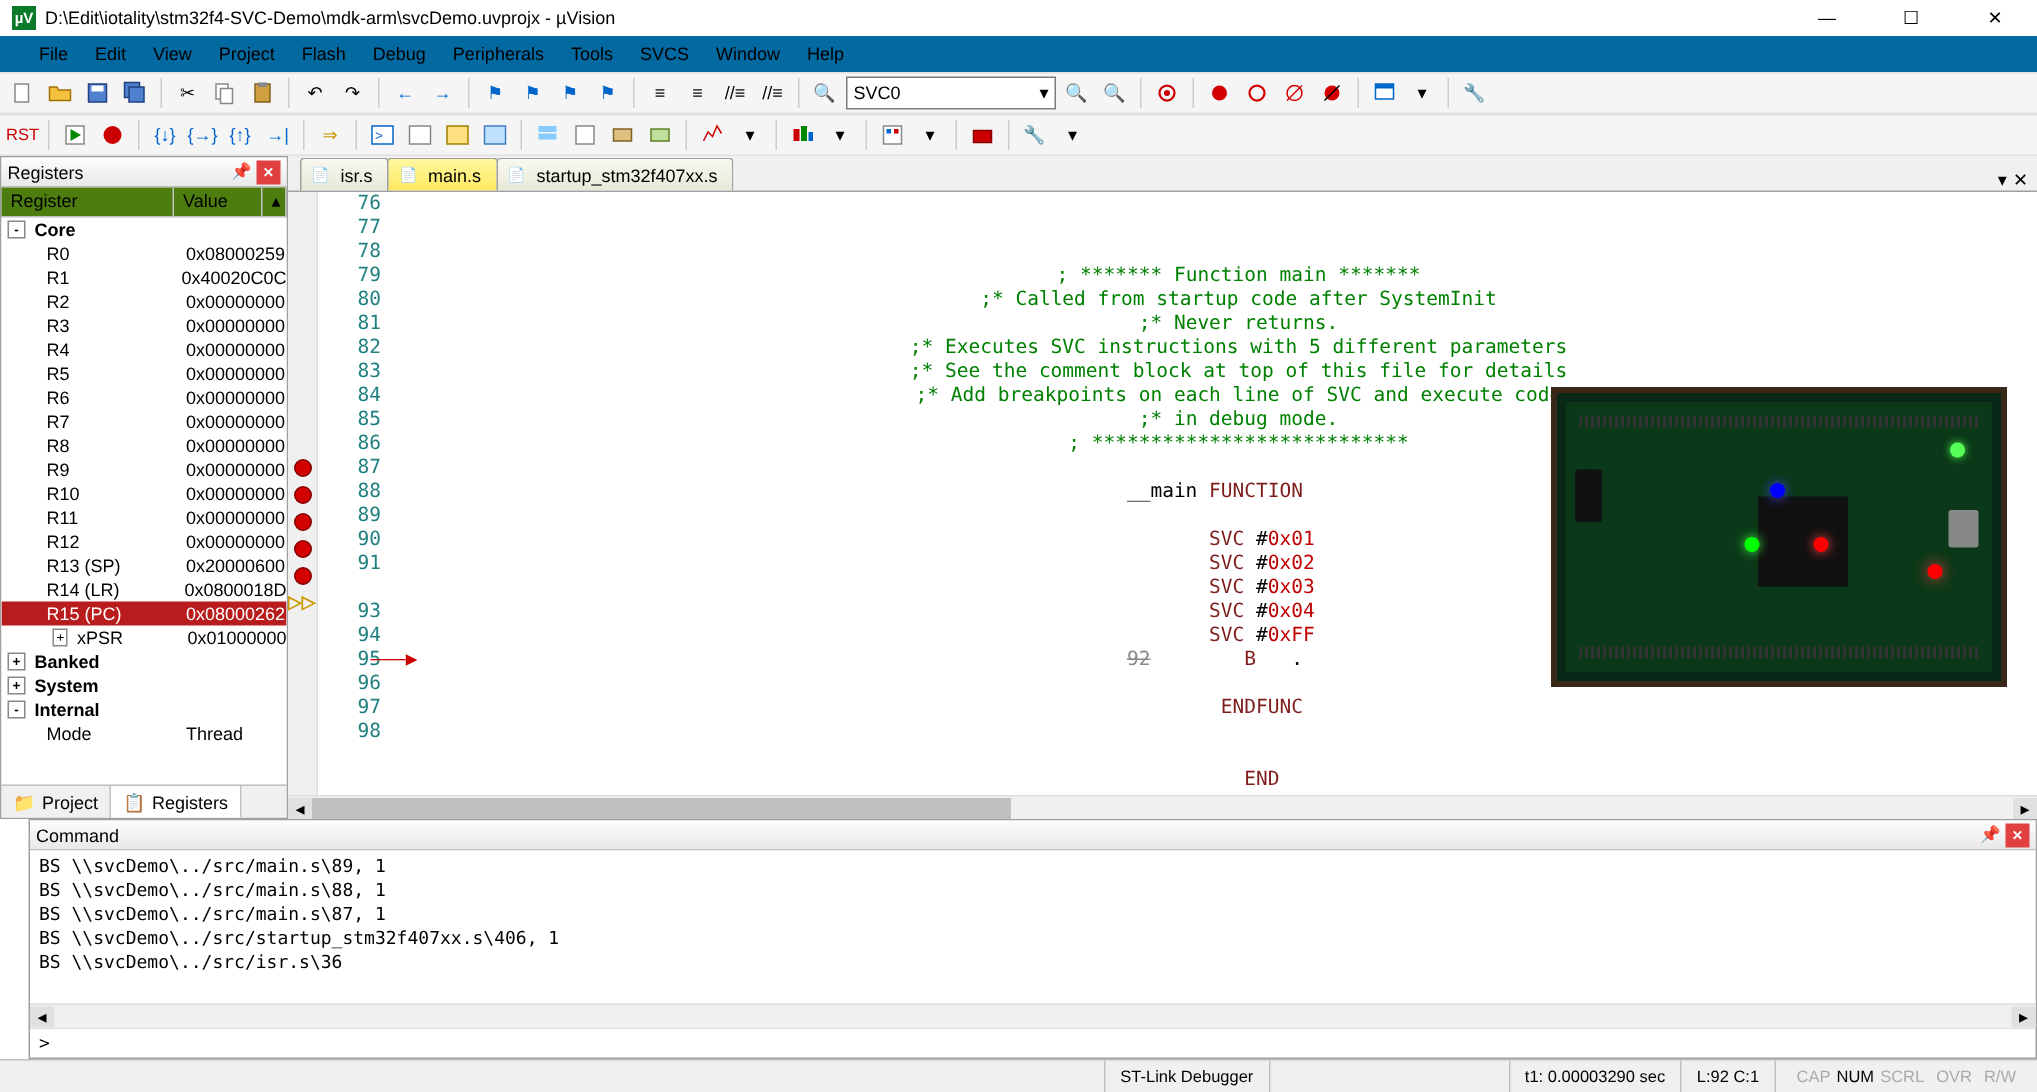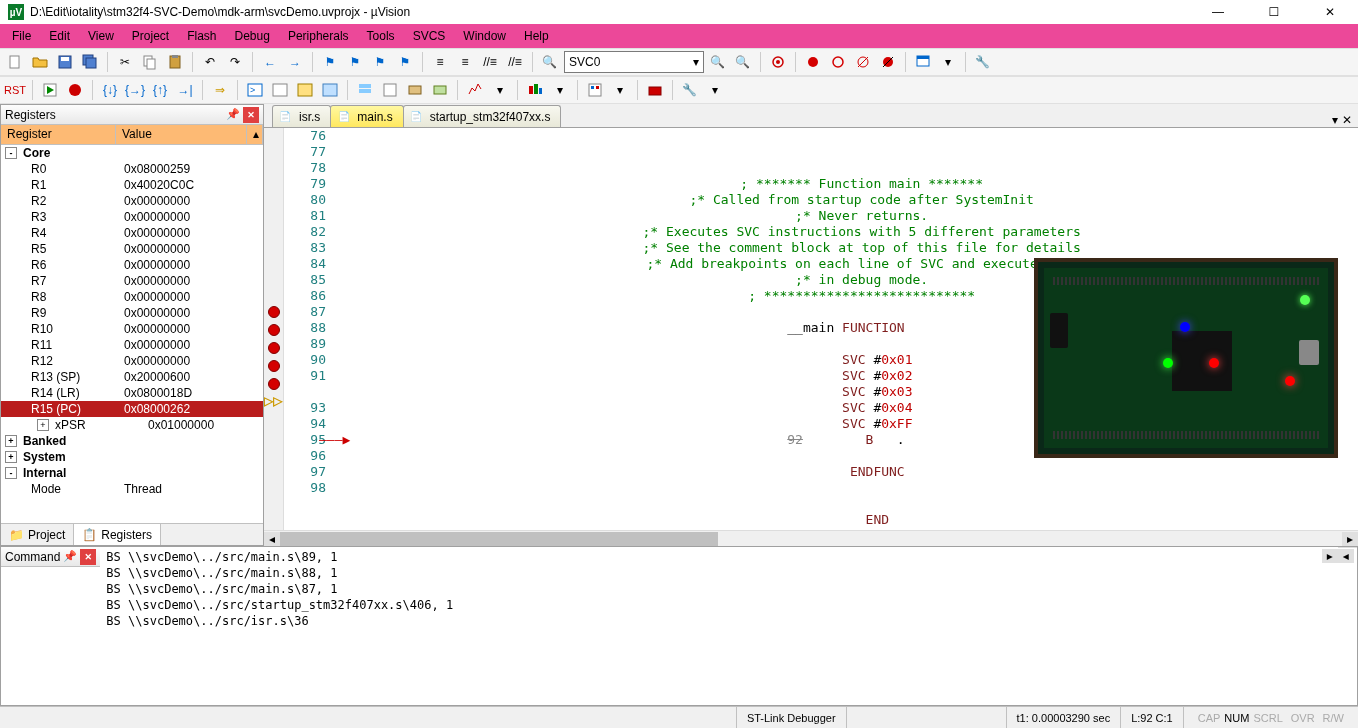--- a/index.html
+++ b/index.html
@@ -2,33 +2,33 @@
 <html><head>
 <meta charset="utf-8">
 <style>
   * { box-sizing: border-box; margin: 0; padding: 0; }
   body { font-family: "Segoe UI", Tahoma, sans-serif; font-size: 12px; background: #fff; width: 1358px; height: 728px; overflow: hidden; display: flex; flex-direction: column; }
   .titlebar { height: 24px; display: flex; align-items: center; padding: 0 8px; background: #fff; color: #000; }
   .titlebar-icon { width: 16px; height: 16px; background: #0a7a2a; color: #fff; display: flex; align-items: center; justify-content: center; font-size: 10px; font-weight: bold; margin-right: 6px; }
   .titlebar-text { flex: 1; font-size: 12px; }
   .win-controls { display: flex; gap: 16px; }
   .win-btn { width: 40px; height: 24px; display: flex; align-items: center; justify-content: center; cursor: pointer; }
-  .menubar { height: 24px; display: flex; align-items: center; padding: 0 4px; gap: 2px; background: #ec4899; }
+  .menubar { height: 24px; display: flex; align-items: center; padding: 0 18px; gap: 2px; background: #0369a1; }
   .menubar-item { padding: 3px 8px; cursor: pointer; }
   .toolbar { height: 28px; display: flex; align-items: center; padding: 2px 4px; gap: 3px; border-top: 1px solid #e0e0e0; border-bottom: 1px solid #e0e0e0; background: #f5f5f5; }
   .tb-btn { width: 22px; height: 22px; display: flex; align-items: center; justify-content: center; cursor: pointer; border: 1px solid transparent; }
   .tb-sep { width: 1px; height: 20px; background: #ccc; margin: 0 3px; }
   .tb-combo { height: 22px; border: 1px solid #7a7a7a; background: #fff; padding: 0 4px; display: flex; align-items: center; min-width: 60px; }
   .main-area { flex: 1; display: flex; overflow: hidden; }
   .panel { display: flex; flex-direction: column; border: 1px solid #a0a0a0; background: #fff; }
   .panel-header { height: 20px; background: linear-gradient(#fdfdfd,#e8e8e8); border-bottom: 1px solid #c0c0c0; display: flex; align-items: center; padding: 0 4px; font-weight: normal; }
   .panel-header-title { flex: 1; }
   .panel-header-btn { width: 16px; height: 16px; display: flex; align-items: center; justify-content: center; cursor: pointer; margin-left: 2px; }
-  .registers-panel { width: 264px; }
-  .reg-cols { display: flex; height: 20px; background: #fdba74; border-bottom: 1px solid #c0c0c0; }
+  .registers-panel { width: 192px; }
+  .reg-cols { display: flex; height: 20px; background: #4d7c0f; border-bottom: 1px solid #c0c0c0; }
   .reg-cols div { padding: 2px 6px; border-right: 1px solid #c0c0c0; }
   .reg-cols .col-reg { width: 115px; }
   .reg-cols .col-val { flex: 1; }
   .reg-tree { flex: 1; overflow-y: auto; background: #fff; }
   .reg-row { display: flex; height: 16px; align-items: center; padding-left: 4px; }
   .reg-row.level0 { font-weight: bold; }
   .reg-row .tree-toggle { width: 12px; height: 12px; border: 1px solid #888; display: flex; align-items: center; justify-content: center; font-size: 9px; margin-right: 4px; background: #fff; cursor: pointer; }
   .reg-row .tree-spacer { width: 16px; }
   .reg-row .reg-name { width: 95px; padding-left: 2px; }
   .reg-row .reg-val { flex: 1; }
@@ -49,21 +49,21 @@
   .code-content { flex: 1; font-family: Consolas, monospace; font-size: 13px; line-height: 16px; position: relative; white-space: pre; text-align: center; }
   .code-line { height: 16px; }
   .bp-dot { width: 12px; height: 12px; background: #d40000; border-radius: 50%; margin: 2px auto; border: 1px solid #800000; }
   .kw-blue { color: #7f1d1d; }
   .kw-green { color: #008000; }
   .kw-red { color: #c00000; }
   .board-img { position: absolute; right: 20px; top: 130px; width: 304px; height: 200px; background: #0a2818; border: 4px solid #3a2818; }
   .board-pcb { position: absolute; inset: 6px; background: #0a3818; }
   .board-chip { position: absolute; left: 45%; top: 35%; width: 60px; height: 60px; background: #111; }
   .board-led { position: absolute; width: 10px; height: 10px; border-radius: 50%; }
-  .command-panel { height: 160px; border-top: 1px solid #a0a0a0; display: flex; flex-direction: row; }
+  .command-panel { height: 160px; border-top: 1px solid #a0a0a0; display: flex; flex-direction: column; margin-left: 19px; }
   .command-body { flex: 1; font-family: Consolas, monospace; font-size: 12px; line-height: 16px; padding: 2px 6px; overflow-y: auto; background: #fff; white-space: pre; }
   .command-prompt { height: 20px; border-top: 1px solid #ddd; padding: 2px 6px; font-family: Consolas, monospace; }
   .command-hint { height: 18px; font-family: Consolas, monospace; font-size: 12px; padding: 0 6px; color: #000; white-space: nowrap; overflow: hidden; }
   .statusbar { height: 22px; background: #f0f0f0; border-top: 1px solid #c0c0c0; display: flex; align-items: center; font-size: 11px; }
   .status-seg { padding: 0 10px; border-left: 1px solid #c0c0c0; height: 100%; display: flex; align-items: center; }
   .hscroll { height: 16px; background: #f0f0f0; border-top: 1px solid #ddd; position: relative; }
   .hscroll-thumb { position: absolute; height: 14px; top: 1px; left: 16px; width: 40%; background: #c0c0c0; }
   .hscroll-btn { position: absolute; width: 16px; height: 14px; top: 1px; background: #e0e0e0; display: flex; align-items: center; justify-content: center; cursor: pointer; }
   svg { display: block; }
   .pin-icon { font-size: 11px; }

